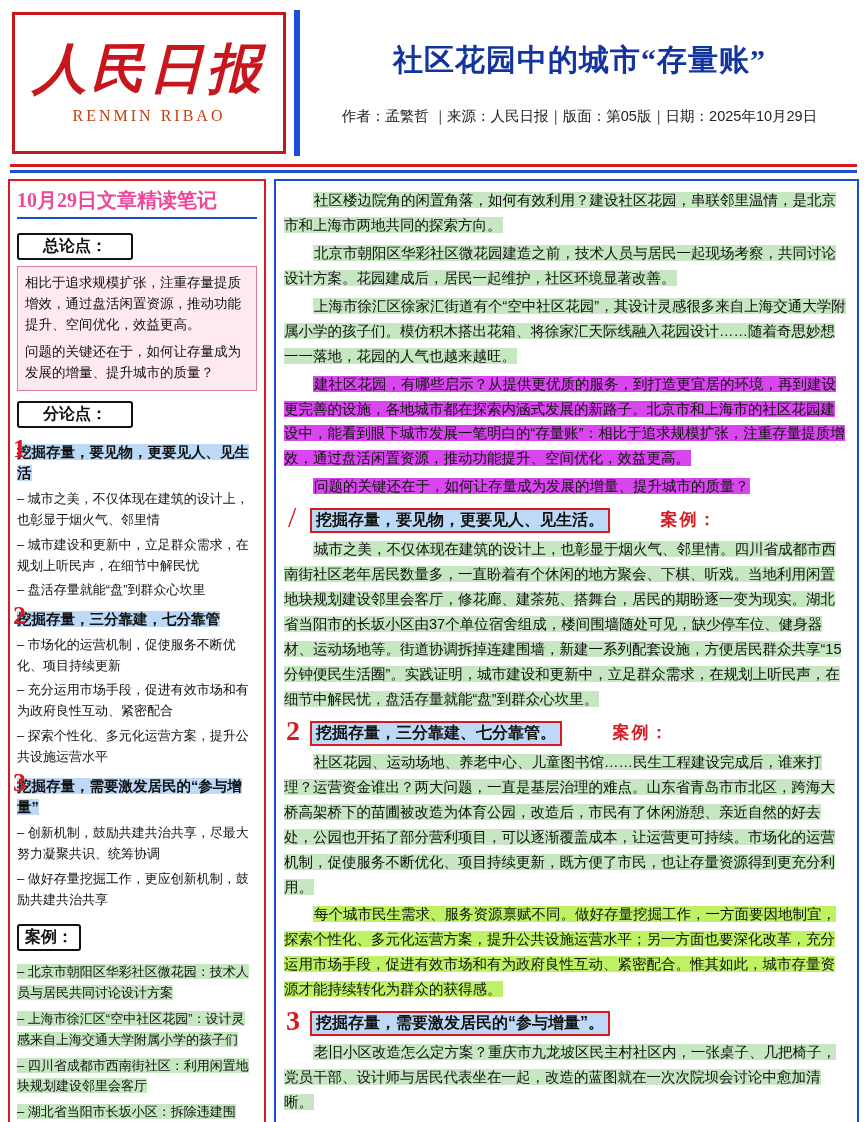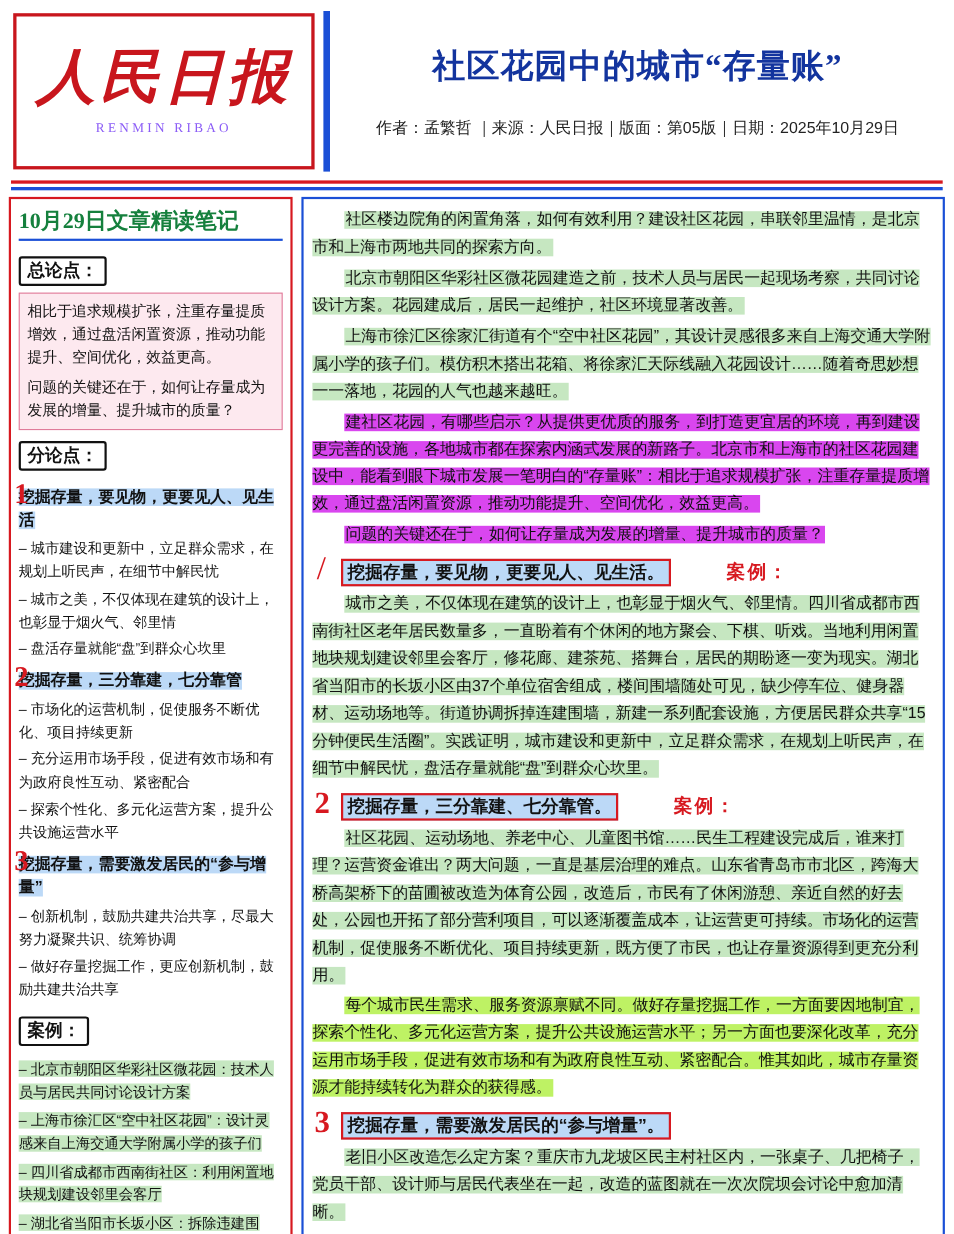--- a/index.html
+++ b/index.html
@@ -43,22 +43,22 @@
     font-family: "Liberation Serif", serif;
     font-weight: bold;
     font-size: 54px;
     color: #c8161d;
     letter-spacing: 4px;
     line-height: 1.05;
     font-style: italic;
   }
   .logo-en {
     font-family: "Liberation Serif", serif;
-    font-size: 12px;
-    color: #8b5cf6;
+    font-size: 16px;
+    color: #c2410c;
     letter-spacing: 3px;
     margin-top: 10px;
   }
   .header-divider {
     width: 6px;
     background: #1a4fd6;
     margin: 2px 10px 2px 2px;
   }
   .header-main {
     flex: 1;
@@ -111,35 +111,35 @@
     border: 2px solid #1a4fd6;
     box-sizing: border-box;
     padding: 7px 8px 10px 8px;
   }
 
   
   .notes-title {
     font-family: "Liberation Serif", serif;
     font-weight: bold;
     font-size: 20px;
-    color: #15803d;
+    color: #ec4899;
     border-bottom: 2px solid #1a4fd6;
     padding-bottom: 3px;
     margin-bottom: 8px;
     white-space: nowrap;
     overflow: hidden;
   }
   .sec-head {
     display: inline-block;
     font-weight: bold;
     font-size: 16px;
     color: #111;
     border: 2px solid #111;
     border-radius: 3px;
-    padding: 1px 6px;
+    padding: 1px 24px;
     margin: 6px 0 6px 0;
   }
   .box-summary {
     border: 1.5px solid #e07b9a;
     background: #fde9ef;
     padding: 6px 7px;
     font-size: 13.5px;
     line-height: 1.55;
     color: #111;
     margin-bottom: 4px;
@@ -268,22 +268,22 @@
         <div style="margin-top:6px">问题的关键还在于，如何让存量成为发展的增量、提升城市的质量？</div>
       </div>
 
       <div class="sec-head">分论点：</div>
 
       
       <div class="sub-title">
         <span class="num-mark">1</span>
         <span class="hl-blue">挖掘存量，要见物，更要见人、见生活</span>
       </div>
+      <div class="dash-item">– 城市之美，不仅体现在建筑的设计上，也彰显于烟火气、邻里情</div>
       <div class="dash-item">– 城市建设和更新中，立足群众需求，在规划上听民声，在细节中解民忧</div>
-      <div class="dash-item">– 城市之美，不仅体现在建筑的设计上，也彰显于烟火气、邻里情</div>
       <div class="dash-item">– 盘活存量就能“盘”到群众心坎里</div>
 
       
       <div class="sub-title">
         <span class="num-mark">2</span>
         <span class="hl-blue">挖掘存量，三分靠建，七分靠管</span>
       </div>
       <div class="dash-item">– 市场化的运营机制，促使服务不断优化、项目持续更新</div>
       <div class="dash-item">– 充分运用市场手段，促进有效市场和有为政府良性互动、紧密配合</div>
       <div class="dash-item">– 探索个性化、多元化运营方案，提升公共设施运营水平</div>

